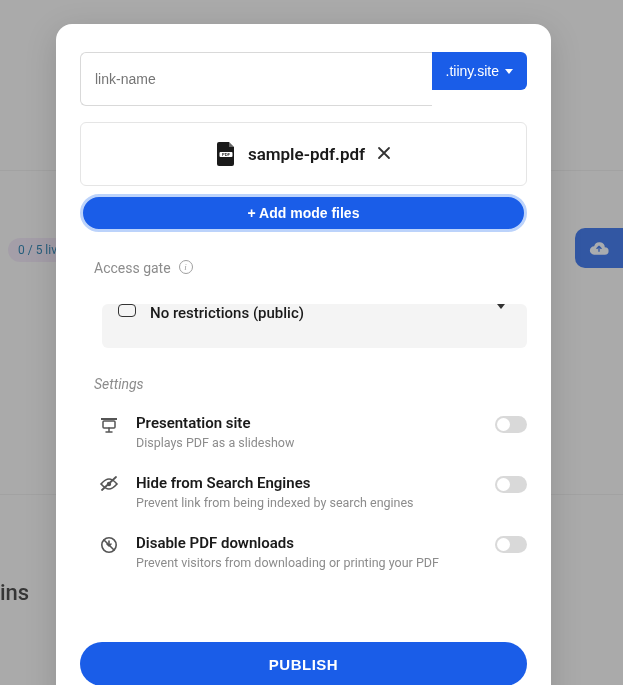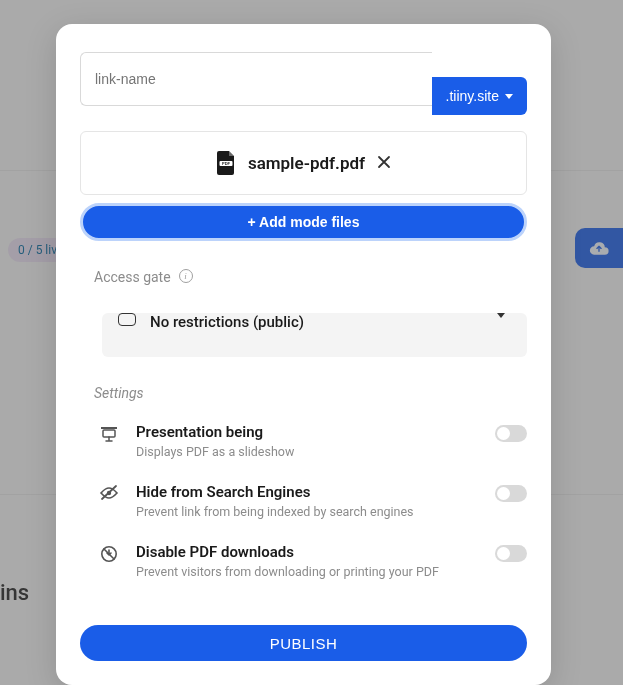--- a/index.html
+++ b/index.html
@@ -90,21 +90,20 @@
   background: #1a5de8;
   color: #fff;
   border: none;
   border-radius: 0 6px 6px 0;
   font-size: 14px;
   font-weight: 500;
   cursor: pointer;
   display: flex;
   align-items: center;
   gap: 6px;
-  margin-top: 25px;
 }
 .caret-down {
   width: 0; height: 0;
   border-left: 4px solid transparent;
   border-right: 4px solid transparent;
   border-top: 5px solid #fff;
 }
 .file-box {
   border: 1px solid #e5e5e5;
   border-radius: 6px;
@@ -237,30 +236,30 @@
 .toggle::after {
   content: "";
   position: absolute;
   left: 2px; top: 2px;
   width: 13px; height: 13px;
   background: #fff;
   border-radius: 50%;
 }
 .publish {
   width: 100%;
-  height: 36px;
+  height: 44px;
   background: #1a5de8;
   color: #fff;
   border: none;
   border-radius: 999px;
   font-size: 15px;
-  font-weight: 400;
+  font-weight: 700;
   letter-spacing: 0.5px;
   cursor: pointer;
-  margin-top: 22px;
+  margin-top: 48px;
 }
 </style>
 </head>
 <body>
 
 <div class="bg-divider" style="top:170px"></div>
 <div class="bg-divider" style="top:494px"></div>
 <div class="bg-pill">0 / 5 liv</div>
 <div class="bg-text">ins</div>
 <div class="bg-fab">
@@ -313,21 +312,21 @@
 
   <div class="setting-row">
     <span class="setting-icon">
       <svg width="18" height="18" viewBox="0 0 18 18" fill="#555">
         <rect x="1" y="2" width="16" height="2"></rect>
         <rect x="3" y="5" width="12" height="7" rx="1" fill="none" stroke="#555" stroke-width="1.5"></rect>
         <path d="M9 12v3M6 16h6" stroke="#555" stroke-width="1.5" stroke-linecap="round"></path>
       </svg>
     </span>
     <div class="setting-text">
-      <div class="setting-title">Presentation being</div>
+      <div class="setting-title">Presentation site</div>
       <div class="setting-desc">Displays PDF as a slideshow</div>
     </div>
     <div class="toggle"></div>
   </div>
 
   <div class="setting-row">
     <span class="setting-icon">
       <svg width="20" height="16" viewBox="0 0 20 16" fill="#555">
         <path d="M10 3c4 0 7 4 8 5-1 1-4 5-8 5s-7-4-8-5c1-1 4-5 8-5z" fill="none" stroke="#555" stroke-width="1.6"></path>
         <circle cx="10" cy="8" r="2.2" fill="#555"></circle>

